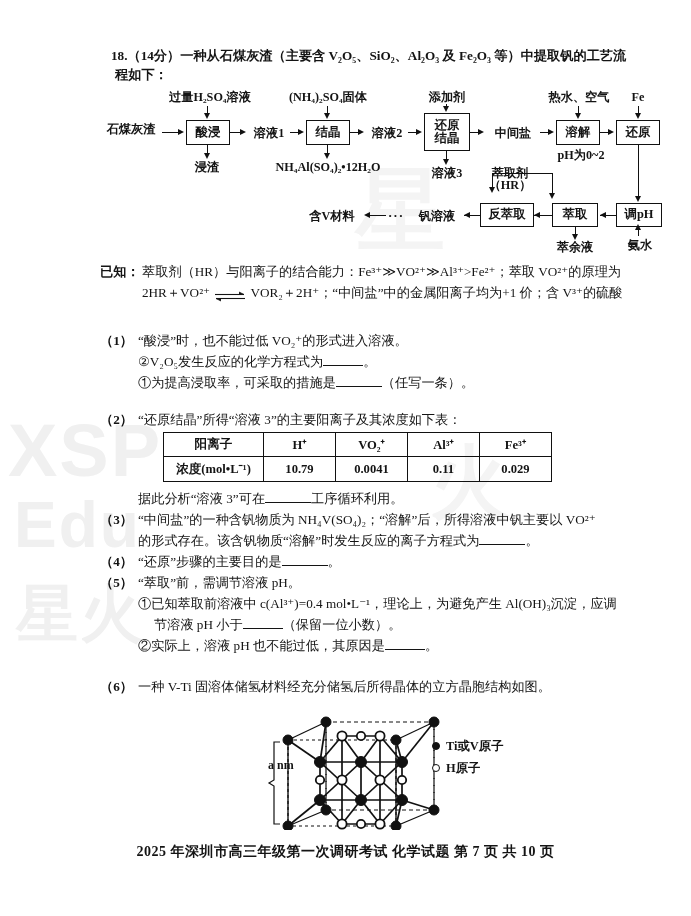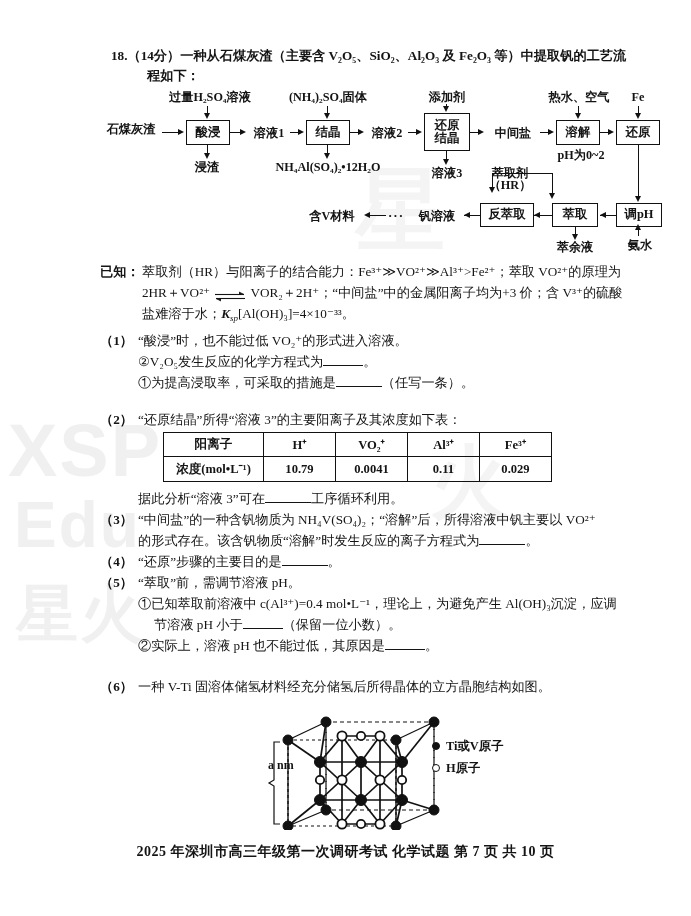--- a/index.html
+++ b/index.html
@@ -41,21 +41,21 @@
   .blk { position: absolute; font-size: 13.2px; line-height: 20px; }
   .bold { font-weight: bold; }
   sub { font-size: 0.68em; vertical-align: -0.28em; }
   .it { font-style: italic; }
   .ul { display: inline-block; border-bottom: 1.1px solid #141414; }
   .u6 { width: 46px; }
   .u5 { width: 40px; }
 
   
   #q-head { left: 111px; top: 46px; width: 560px; font-weight: bold; }
-  #q-head .l2 { margin-left: 36px; }
+  #q-head .l2 { margin-left: 4px; font-family: Liberation Mono, monospace; }
 
   
   #flow { position: absolute; left: 100px; top: 88px; width: 580px; height: 160px; }
   #flow .node {
     position: absolute;
     border: 1.4px solid #111;
     background: #fff;
     font-weight: bold;
     font-size: 12.4px;
     line-height: 13.5px;
@@ -256,24 +256,21 @@
       <div>
         <span>2HR＋VO²⁺</span>
         <span style="display:inline-block; width:34px; position:relative; vertical-align:middle; height:11px;">
           <svg width="34" height="11" viewBox="0 0 34 11">
             <line x1="2" y1="3.5" x2="31" y2="3.5" stroke="#141414" stroke-width="1.1"></line>
             <polyline points="26,1 31,3.5 26,3.5" fill="#141414" stroke="#141414" stroke-width="0.8"></polyline>
             <line x1="3" y1="7.5" x2="32" y2="7.5" stroke="#141414" stroke-width="1.1"></line>
             <polyline points="8,10 3,7.5 8,7.5" fill="#141414" stroke="#141414" stroke-width="0.8"></polyline>
           </svg>
         </span>
-        <span>VOR₂＋2H⁺；“中间盐”中的金属阳离子均为+3 价；含 V³⁺的硫酸</span>
-      </div>
-      <div>
-        <span>盐难溶于水；</span><span class="it bold">K</span><sub class="it">sp</sub><span>[Al(OH)₃]=4×10⁻³³。</span>
+        <span>VOR₂＋2H⁺；“中间盐”中的金属阳离子均为+1 价；含 V³⁺的硫酸</span>
       </div>
     </div>
   </div>
 
   <div class="qn" id="q1" style="top:330px;">
     <span class="num">（1）</span>
     <div class="txt">“酸浸”时，也不能过低 VO₂⁺的形式进入溶液。</div>
     <div class="ind">
       <span>②V₂O₅</span><span>发生反应的化学方程式为</span><span class="ul u5"></span><span>。</span>
     </div>

